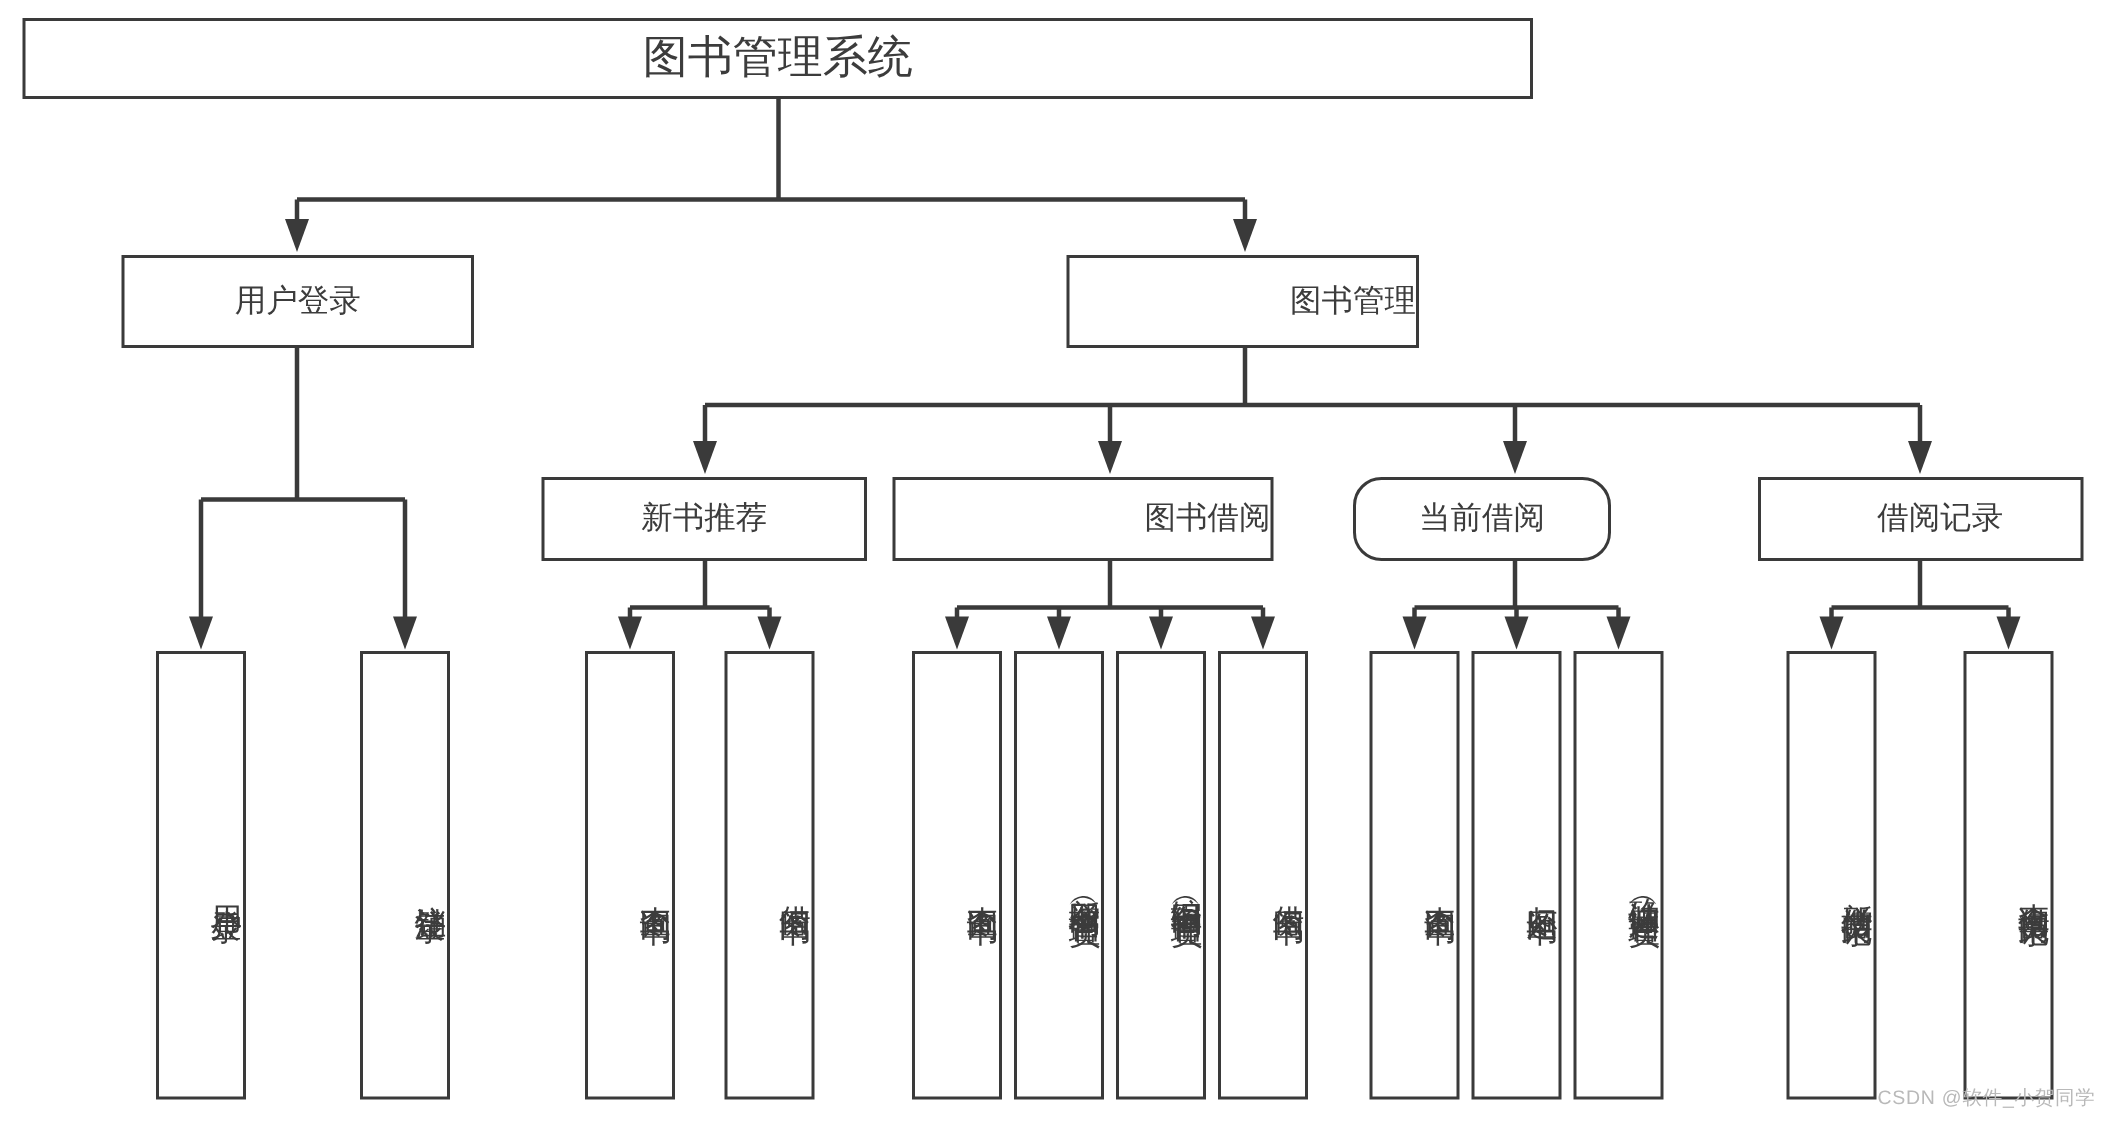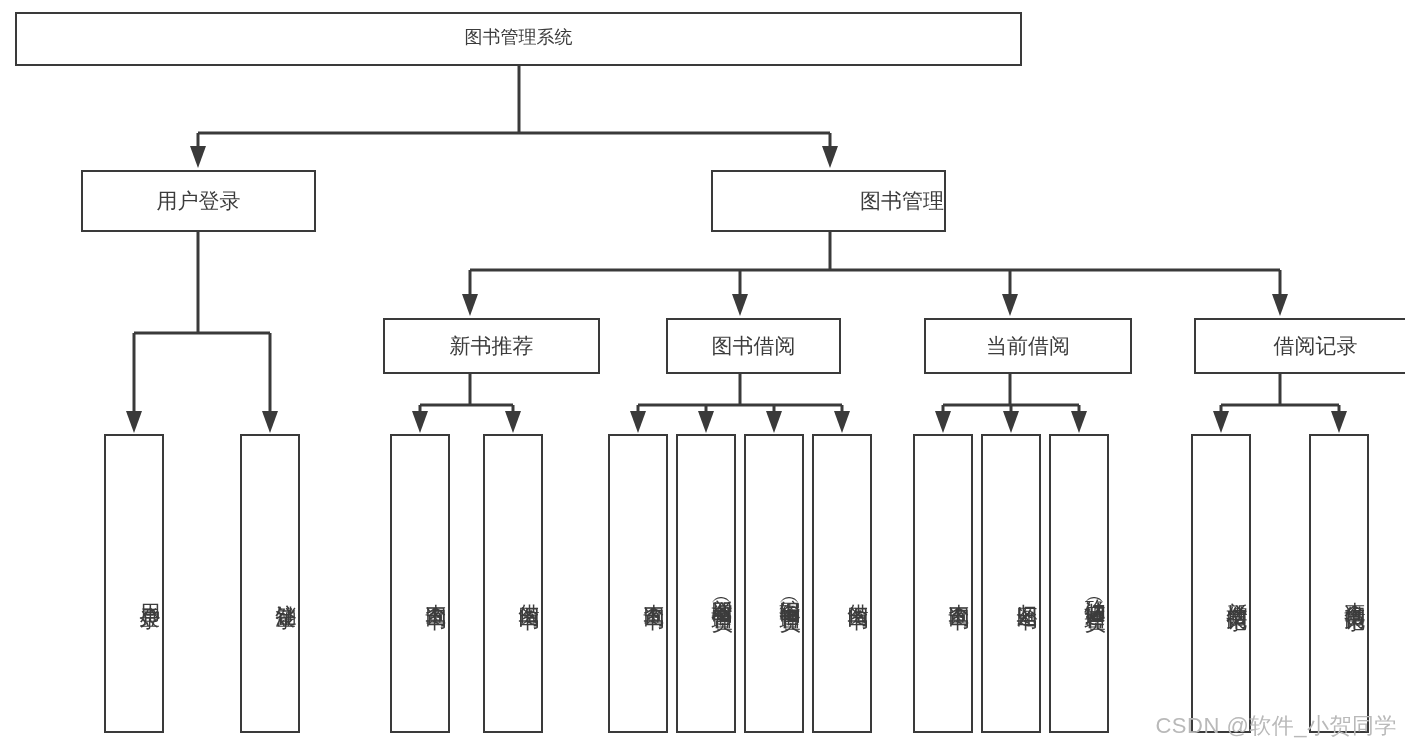--- a/index.html
+++ b/index.html
@@ -32,49 +32,47 @@
     border: 2.5px solid #3a3a3a;
     background: #ffffff;
     color: #3c3c3c;
     display: flex;
     align-items: center;
     justify-content: center;
     text-align: center;
     line-height: 1.18;
   }
   .node-root {
-    font-size: 18px;
-    font-family: Liberation Mono, monospace;
+    font-size: 30px;
   }
   .node-l2 {
     font-size: 21px;
   }
   .node-l3 {
     font-size: 21px;
-    margin-left: 22px;
   }
   .node-leaf {
     font-size: 21px;
     writing-mode: vertical-rl;
     text-orientation: upright;
     letter-spacing: 2px;
     padding-top: 14px;
     align-items: flex-start;
     justify-content: center;
   }
   .node-leaf .label {
     writing-mode: vertical-rl;
     text-orientation: upright;
     display: block;
   }
   .watermark {
     position: absolute;
     right: 8px;
     bottom: 6px;
-    font-size: 22px;
+    font-size: 13px;
     color: #b9b9b9;
     white-space: nowrap;
     letter-spacing: 0.5px;
   }
 </style>
 </head>
 <body>
 
 <div id="canvas">
 
@@ -156,24 +154,24 @@
   <div class="node node-l2" style="left:81px; top:170px; width:235px; height:62px;">
     <span class="label">用户登录</span>
   </div>
   <div class="node node-l2" style="left:711px; top:170px; width:235px; height:62px;justify-content:flex-end;">
     <span class="label">图书管理</span>
   </div>
 
   <div class="node node-l3" style="left:361px; top:318px; width:217px; height:56px;">
     <span class="label">新书推荐</span>
   </div>
-  <div class="node node-l3" style="left:644px; top:318px; width:175px; height:56px;">
+  <div class="node node-l3" style="left:595px; top:318px; width:254px; height:56px;justify-content:flex-end;">
     <span class="label">图书借阅</span>
   </div>
-  <div class="node node-l3" style="left:902px; top:318px; width:208px; height:56px;">
+  <div class="node node-l3" style="left:902px; top:318px; width:172px; height:56px;border-radius:19px;">
     <span class="label">当前借阅</span>
   </div>
   <div class="node node-l3" style="left:1172px; top:318px; width:217px; height:56px;padding-left:26px;">
     <span class="label">借阅记录</span>
   </div>
 
   <div class="node node-leaf" style="left:104px; top:434px; width:60px; height:299px;">
     <span class="label">用户登录</span>
   </div>
   <div class="node node-leaf" style="left:240px; top:434px; width:60px; height:299px;">

